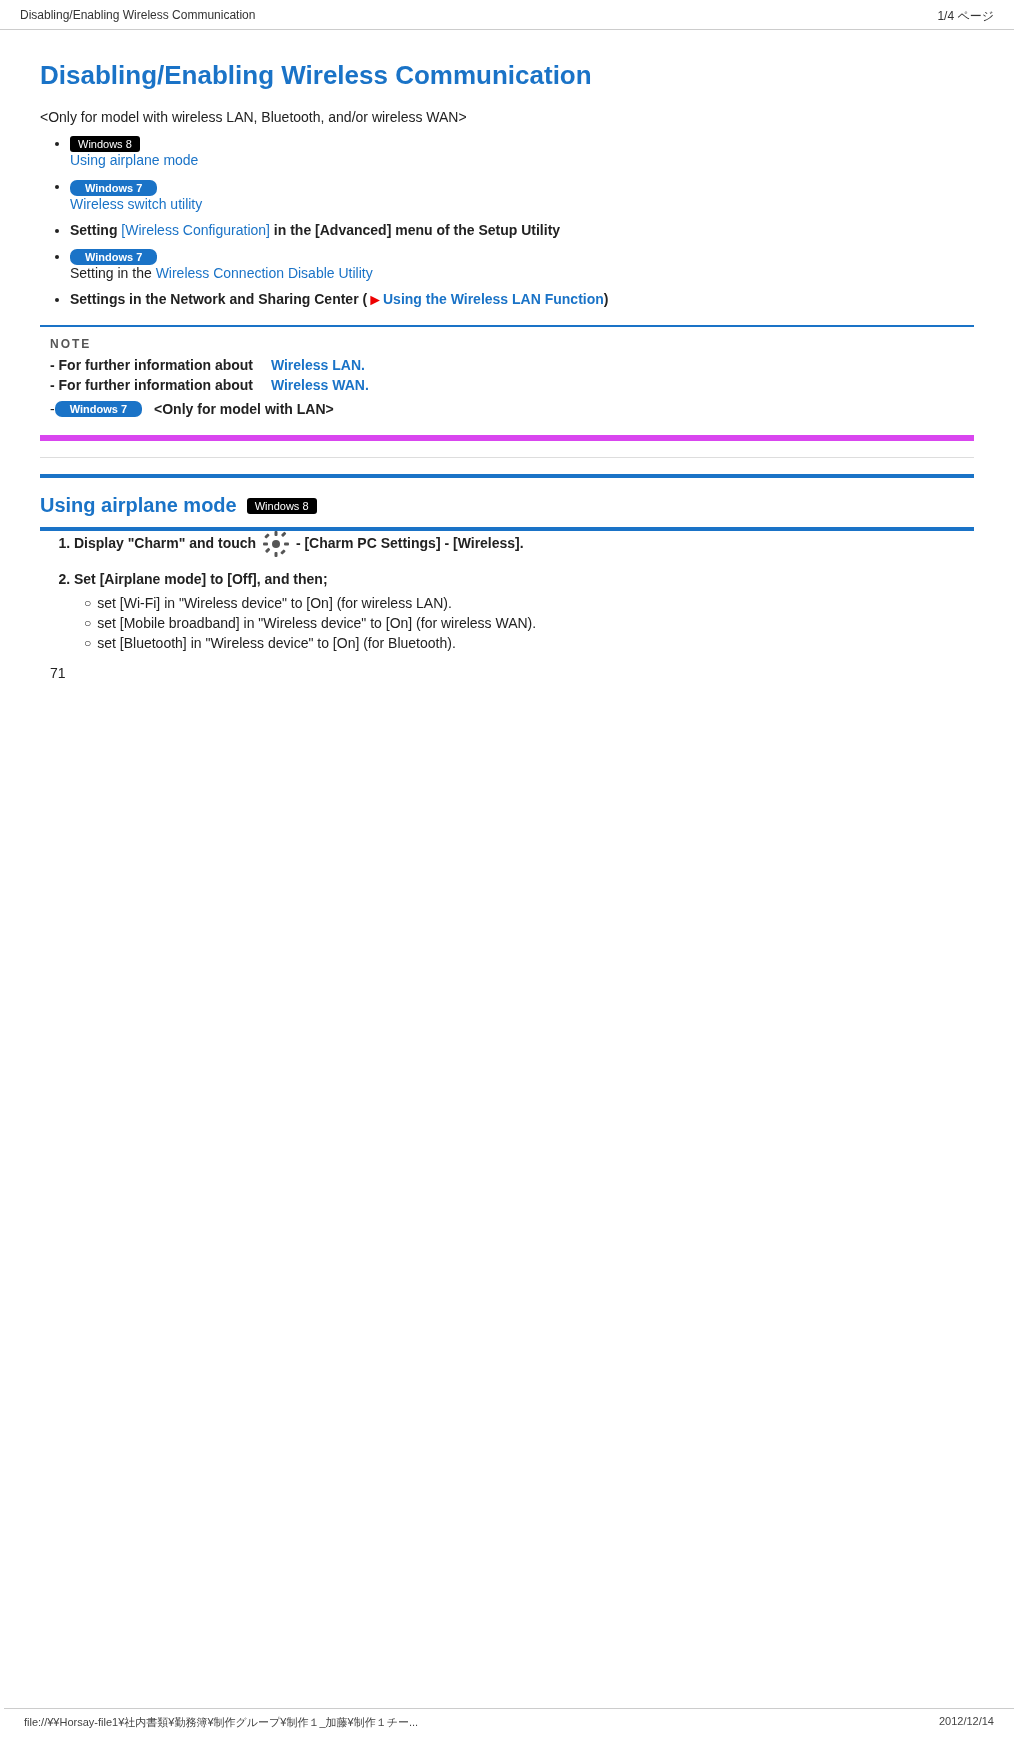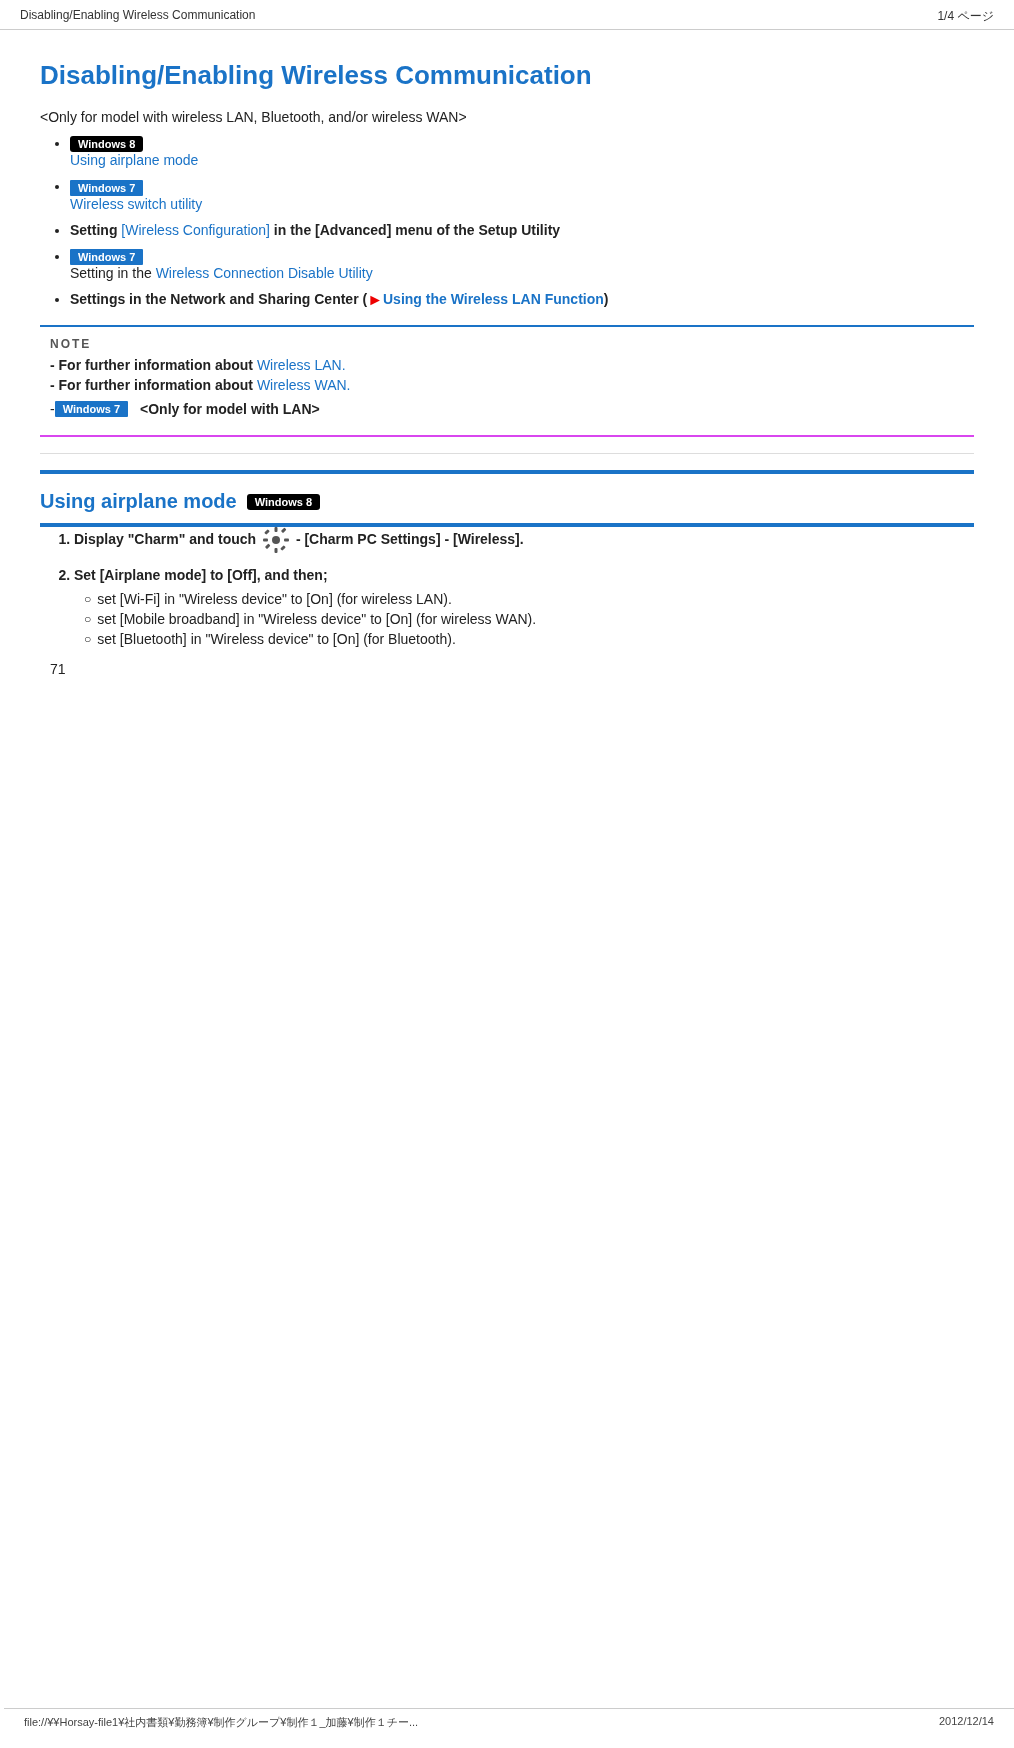--- a/index.html
+++ b/index.html
@@ -41,66 +41,66 @@
       margin-bottom: 10px;
     }
     .bullet-list li {
       margin-bottom: 10px;
     }
     .win8-badge {
       display: inline-block;
       background: #000;
       color: #fff;
       font-size: 11px;
-      font-weight: bold;
+      font-weight: normal;
       padding: 2px 8px;
       border-radius: 3px;
       margin-right: 4px;
       vertical-align: middle;
     }
     .win7-badge {
       display: inline-block;
       background: #1a73c7;
       color: #fff;
       font-size: 11px;
       font-weight: bold;
-      padding: 2px 8px;
-      border-radius: 1px;
+      padding: 2px 15px;
+      border-radius: 7px;
       margin-right: 4px;
       vertical-align: middle;
     }
     .link-blue {
       color: #1a73c7;
       text-decoration: none;
       cursor: pointer;
     }
     .bold-text {
       font-weight: bold;
     }
     .note-section {
       border-top: 2px solid #1a73c7;
-      border-bottom: 2px solid #d946ef;
+      border-bottom: 6px solid #d946ef;
       margin: 16px 0;
       padding: 10px 0;
     }
     .note-label {
       font-size: 12px;
       font-weight: bold;
       color: #555;
       letter-spacing: 2px;
       margin-bottom: 6px;
       padding-left: 10px;
     }
     .note-item {
       font-weight: bold;
       font-size: 14px;
       margin: 4px 0;
       padding-left: 10px;
     }
-    .note-item .link-blue { font-weight: normal; }
+    .note-item .link-blue { font-weight: bold; margin-left: 14px; }
     .note-win7-row {
       display: flex;
       align-items: flex-start;
       margin: 8px 0;
       padding-left: 10px;
     }
     .note-win7-content {
       margin-left: 8px;
     }
     .red-arrow {

